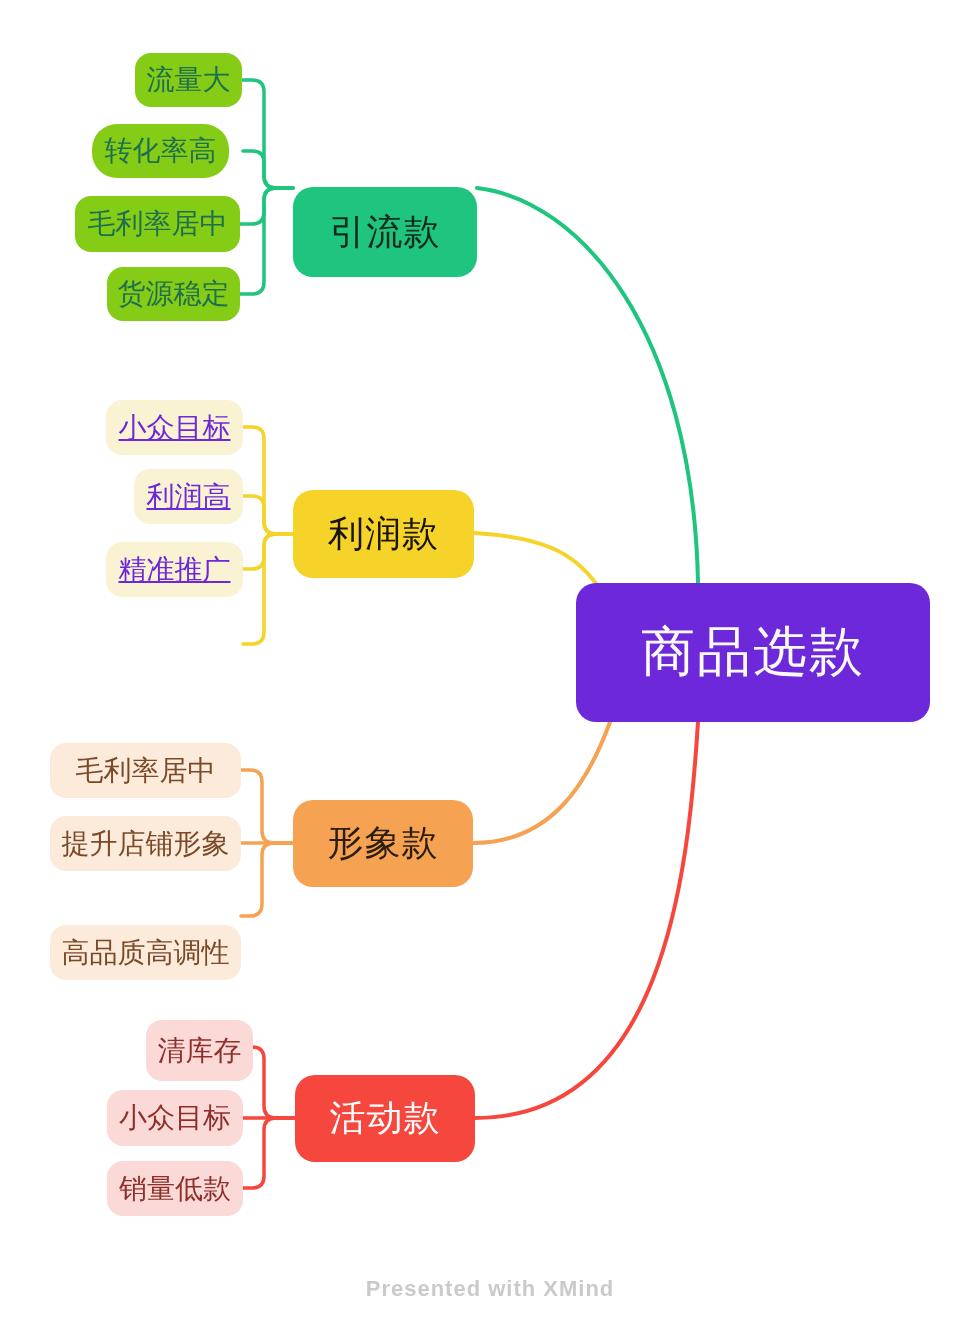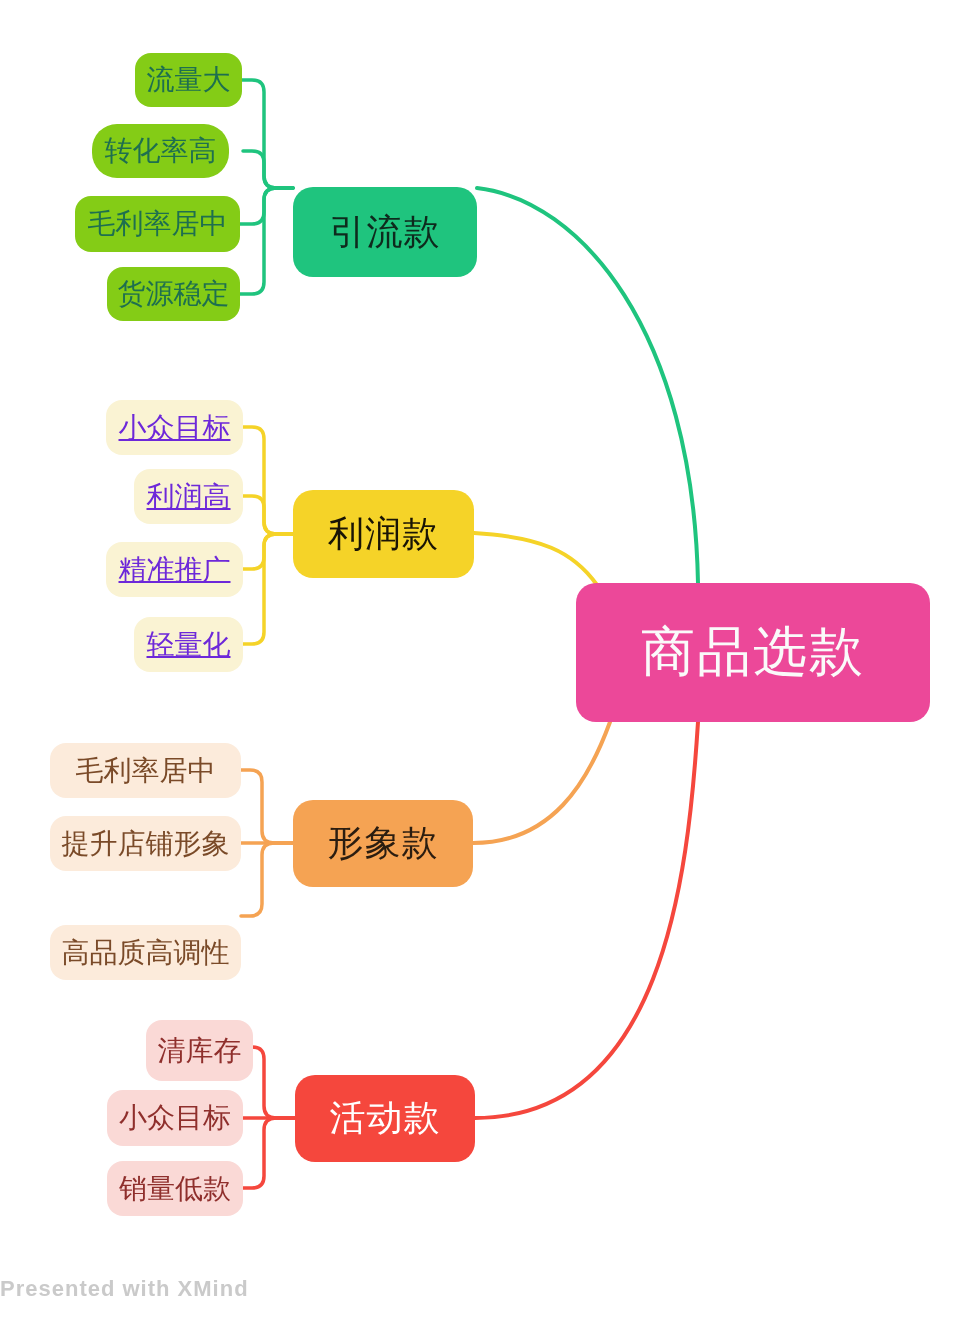--- a/index.html
+++ b/index.html
@@ -21,21 +21,21 @@
     box-sizing: border-box;
     display: flex;
     align-items: center;
     justify-content: center;
     z-index: 1;
     white-space: nowrap;
     cursor: default;
   }
   .central {
     left: 576px; top: 583px; width: 354px; height: 139px;
-    background: #ec4899;
+    background: #6d28d9;
     color: #fafafa;
     border-radius: 20px;
     font-size: 54px;
     font-weight: 500;
     letter-spacing: 2px;
   }
   .topic {
     border-radius: 20px;
     font-size: 36px;
     font-weight: 500;
@@ -56,20 +56,21 @@
   .b2-topic { background: #f5a353; color: #2b1d10; }
   .b2-sub   { background: #fcebdb; color: #7a4a28; }
   
   .b3-topic { background: #f5473d; color: #ffffff; }
   .b3-sub   { background: #fad9d6; color: #8f2f2c; }
 
   .footer {
     position: absolute;
     left: 0; right: 0;
     top: 1276px;
+    text-align: center;
     font-size: 22px;
     font-weight: 700;
     color: #cacaca;
     letter-spacing: 1px;
     z-index: 1;
   }
 </style>
 </head>
 <body>
 
@@ -106,21 +107,20 @@
   <div class="node topic b0-topic" style="left:293px; top:143px; width:184px; height:90px;">引流款</div>
   <div class="node sub b0-sub" style="left:135px; top:53px;  width:107px; height:54px;">流量大</div>
   <div class="node sub b0-sub" style="left:92px; top:124px; width:137px; height:54px;border-radius:25px;">转化率高</div>
   <div class="node sub b0-sub" style="left:75px;  top:196px; width:165px; height:56px;">毛利率居中</div>
   <div class="node sub b0-sub" style="left:107px; top:267px; width:133px; height:54px;">货源稳定</div>
 
   <div class="node topic b1-topic" style="left:293px; top:490px; width:181px; height:88px;">利润款</div>
   <div class="node sub b1-sub" style="left:106px; top:400px; width:137px; height:55px;">小众目标</div>
   <div class="node sub b1-sub" style="left:134px; top:469px; width:109px; height:55px;">利润高</div>
   <div class="node sub b1-sub" style="left:106px; top:542px; width:137px; height:55px;">精准推广</div>
-  <div class="node sub b1-sub" style="left:134px; top:617px; width:109px; height:55px;">轻量化</div>
 
   <div class="node topic b2-topic" style="left:293px; top:800px; width:180px; height:87px;">形象款</div>
   <div class="node sub b2-sub" style="left:50px; top:743px; width:191px; height:55px;">毛利率居中</div>
   <div class="node sub b2-sub" style="left:50px; top:816px; width:191px; height:55px;">提升店铺形象</div>
   <div class="node sub b2-sub" style="left:50px; top:889px; width:191px; height:55px;margin-top:36px;">高品质高调性</div>
 
   <div class="node topic b3-topic" style="left:295px; top:1075px; width:180px; height:87px;">活动款</div>
   <div class="node sub b3-sub" style="left:146px; top:1020px; width:107px; height:61px;">清库存</div>
   <div class="node sub b3-sub" style="left:107px; top:1090px; width:136px; height:56px;">小众目标</div>
   <div class="node sub b3-sub" style="left:107px; top:1161px; width:136px; height:55px;">销量低款</div>

